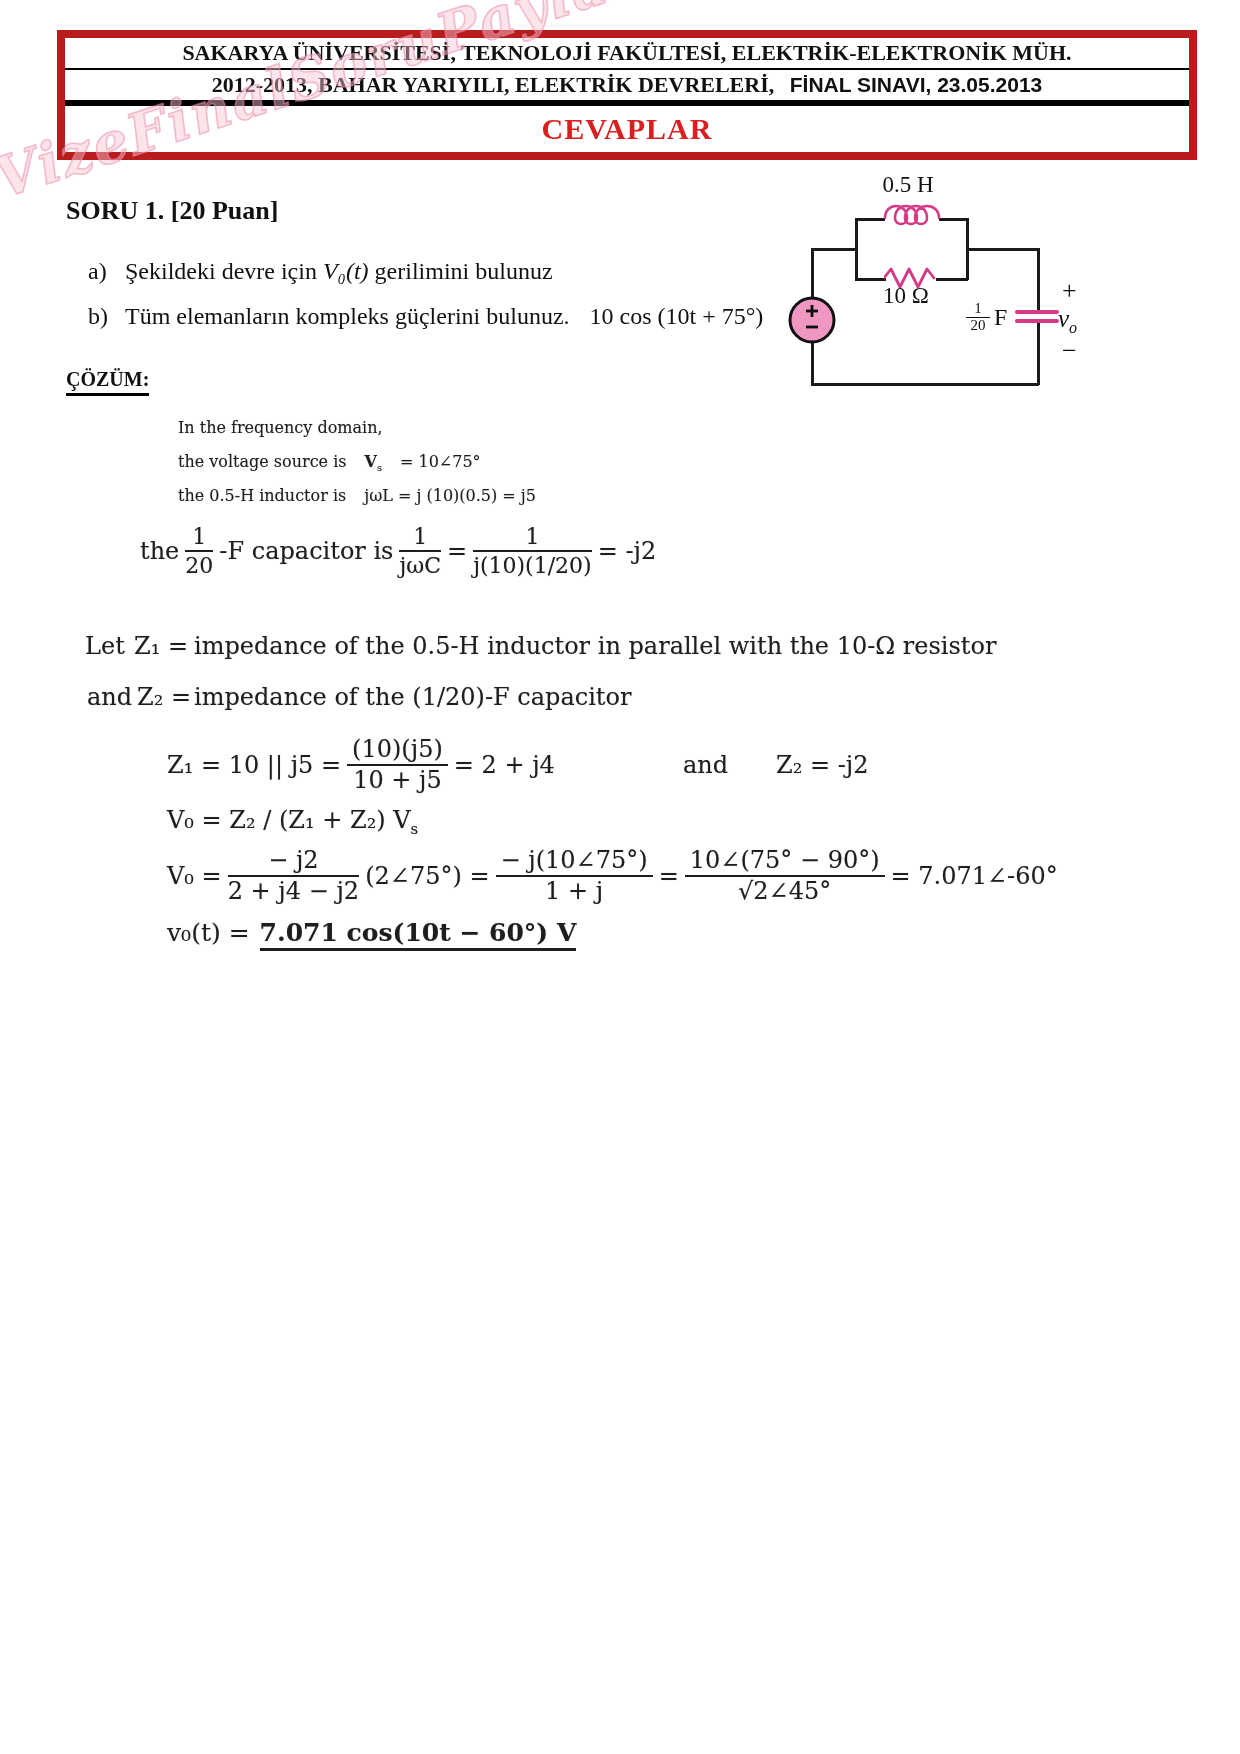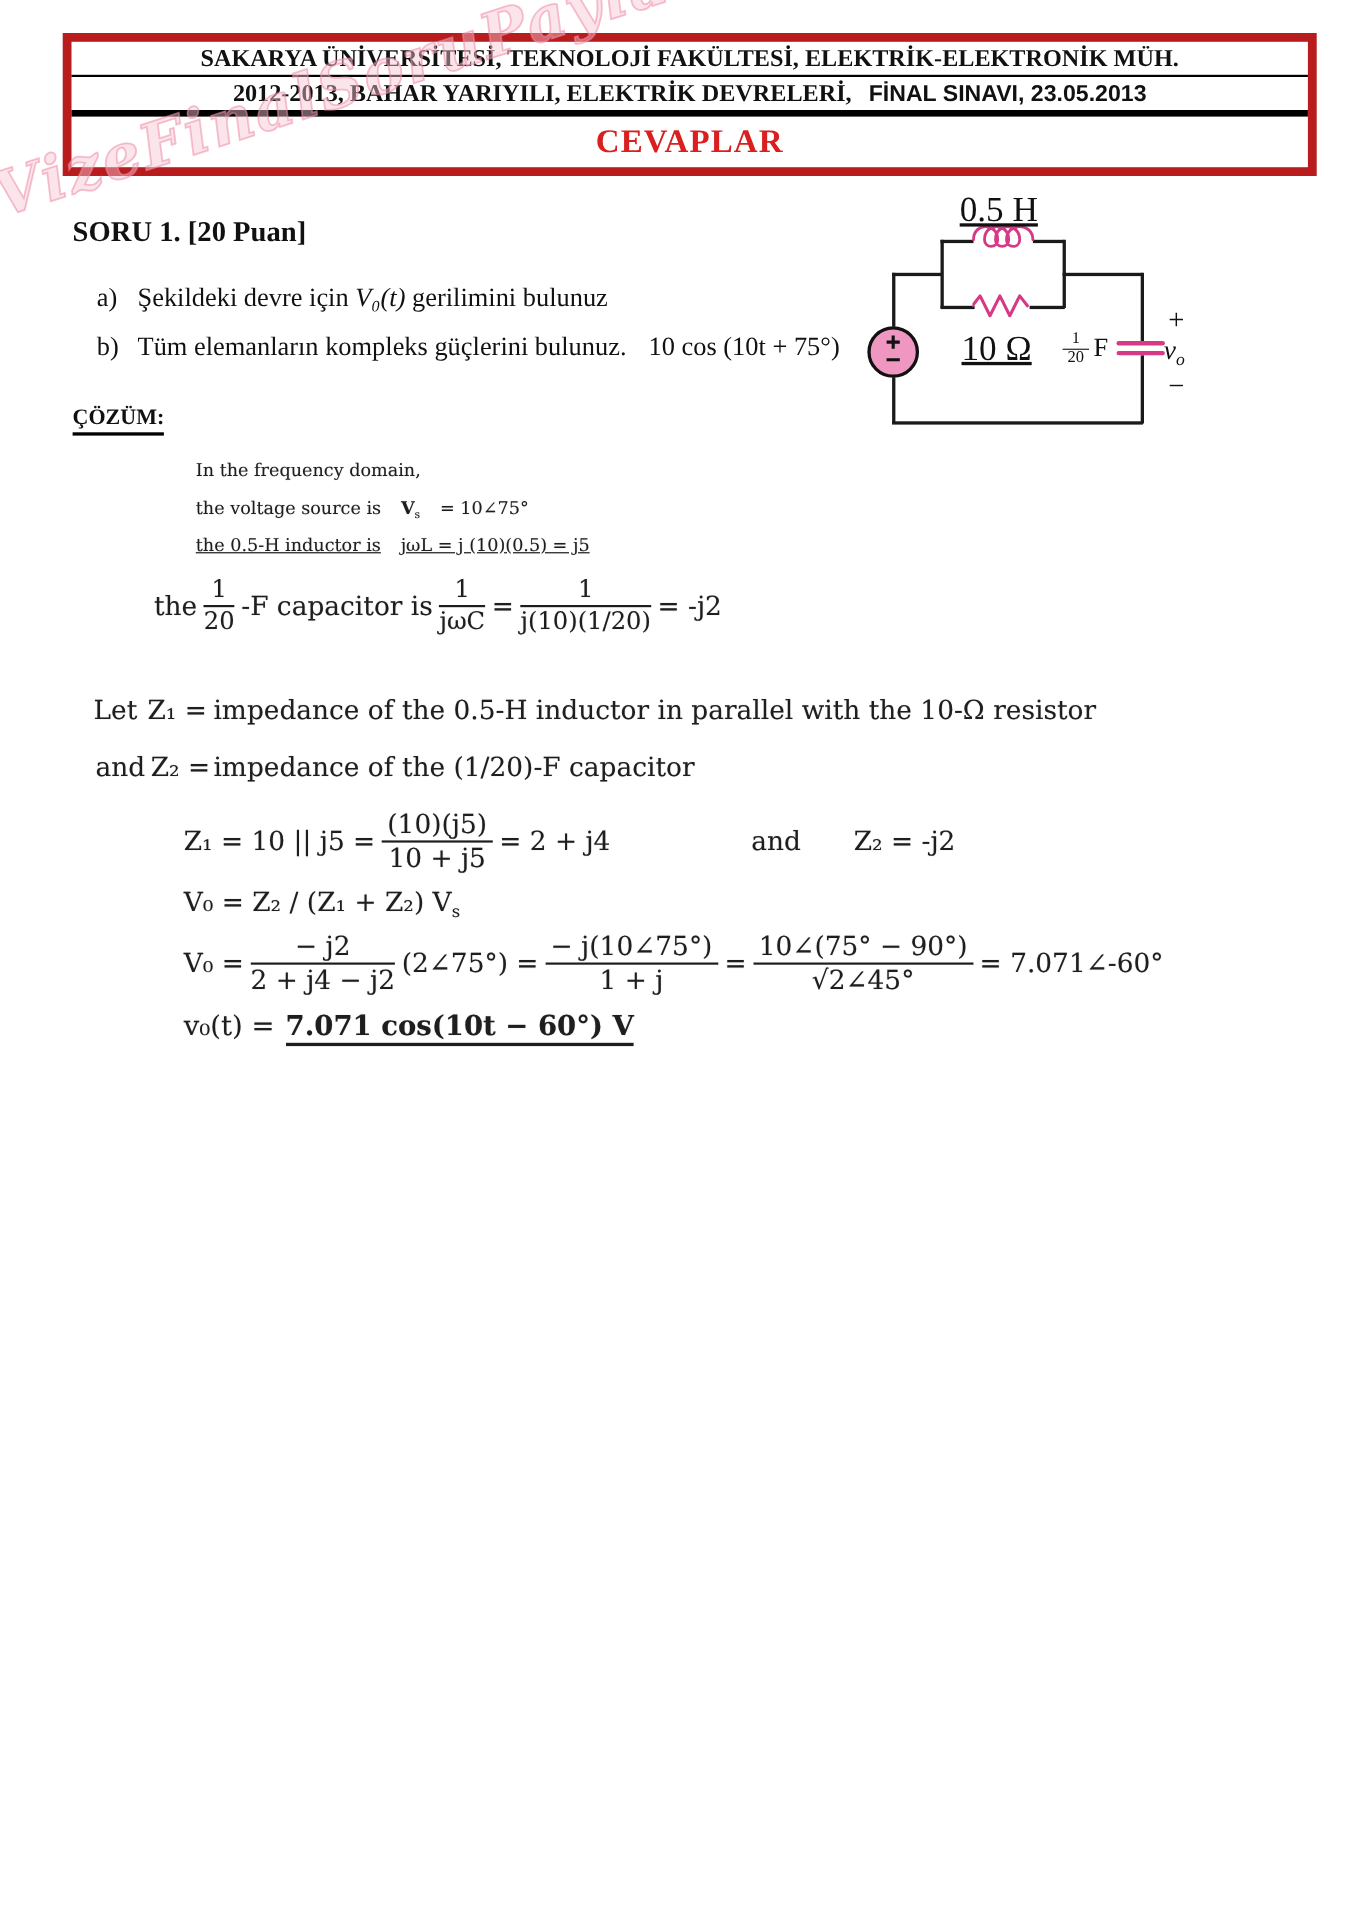--- a/index.html
+++ b/index.html
@@ -44,42 +44,42 @@
   .q-row{position:absolute; left:88px; font-size:24px; white-space:nowrap;}
   .q-row-a{top:258px;}
   .q-row-b{top:303px;}
   .q-label{display:inline-block; width:37px;}
   .q-vot{font-style:italic;}
   .src-expr{margin-left:20px;}
   
   .circuit{position:absolute; left:700px; top:150px; width:480px; height:270px; z-index:2;}
   .wire{position:absolute; background:#1a1a1a;}
   .wh{height:2.6px;} .wv{width:2.6px;}
-  .c-label{position:absolute; font-size:32px; white-space:nowrap;text-decoration:underline;}
+  .c-label{position:absolute; font-size:23px; white-space:nowrap;}
   .c-center{text-align:center;}
   .plate{position:absolute; width:44px; height:3.6px; background:#d63a86; border-radius:2px;}
   .cfrac{position:absolute; left:266px; top:151px; width:24px; text-align:center; font-size:15px; line-height:15px;}
   .cfrac .num{display:block; border-bottom:1.6px solid #111; padding-bottom:1px;}
   .cfrac .den{display:block;}
   .cF{position:absolute; left:294px; top:154px; font-size:24px;}
   .vo-plus{position:absolute; left:362px; top:126px; font-size:26px;}
   .vo-lab{position:absolute; left:358px; top:155px; font-size:25px; font-style:italic;}
   .vo-lab sub{font-size:16px;}
   .vo-minus{position:absolute; left:362px; top:186px; font-size:26px;}
   
   .sol-heading{
     position:absolute; left:66px; top:368px; font-weight:bold; font-size:20px;
     border-bottom:3.5px solid #000; padding-bottom:2px; z-index:2;
   }
   .scan{
     font-family:"DejaVu Serif","DejaVu Sans",serif; color:#1e1e1e;
     text-shadow:0 0 1px rgba(30,30,30,0.35);
   }
   .sol-line{position:absolute; left:178px; font-size:16px; white-space:nowrap;}
-  .s1{top:418px;} .s2{top:452px;} .s3{top:486px;text-decoration:underline;}
+  .s1{top:418px;} .s2{top:452px;} .s3{top:486px;}
   .mathgap{margin-left:18px;}
   .frac{display:inline-block; text-align:center; vertical-align:middle; line-height:1.05; margin:0 6px;}
   .frac .num{display:block; border-bottom:2.2px solid #1e1e1e; padding:0 5px 2px 5px;}
   .frac .den{display:block; padding-top:2px;}
   .capline{position:absolute; left:140px; top:514px; height:74px; display:flex; align-items:center; font-size:24px; white-space:nowrap;}
   .capline .frac{font-size:22px;}
   .letrow{position:absolute; left:85px; font-size:24px; white-space:nowrap;}
   .l1{top:632px;} .l2{top:683px;text-align:center;}
   .let-label{display:inline-block; width:49px;}
   .let-math{display:inline-block; width:60px;}
@@ -144,21 +144,21 @@
     <i class="plate" style="left:315px; top:169px;"></i>
 
     <svg style="position:absolute; left:86px; top:144px;" width="52" height="52" viewBox="0 0 52 52">
       <circle cx="26" cy="26" r="22" fill="#ef96c1" stroke="#111" stroke-width="3"></circle>
       <line x1="26" y1="11" x2="26" y2="23" stroke="#111" stroke-width="2.8"></line>
       <line x1="20" y1="17" x2="32" y2="17" stroke="#111" stroke-width="2.8"></line>
       <line x1="20" y1="33" x2="32" y2="33" stroke="#111" stroke-width="2.8"></line>
     </svg>
 
     <div class="c-label c-center" style="left:172px; top:22px; width:72px;">0.5 H</div>
-    <div class="c-label c-center" style="left:170px; top:148px; width:72px;">10 Ω</div>
+    <div class="c-label c-center" style="left:170px; top:133px; width:72px;">10 Ω</div>
     <div class="cfrac">
       <span class="num">1</span>
       <span class="den">20</span>
     </div>
     <div class="cF">F</div>
     <div class="vo-plus">+</div>
     <div class="vo-lab"><span>v</span><sub>o</sub></div>
     <div class="vo-minus">−</div>
   </div>
 

